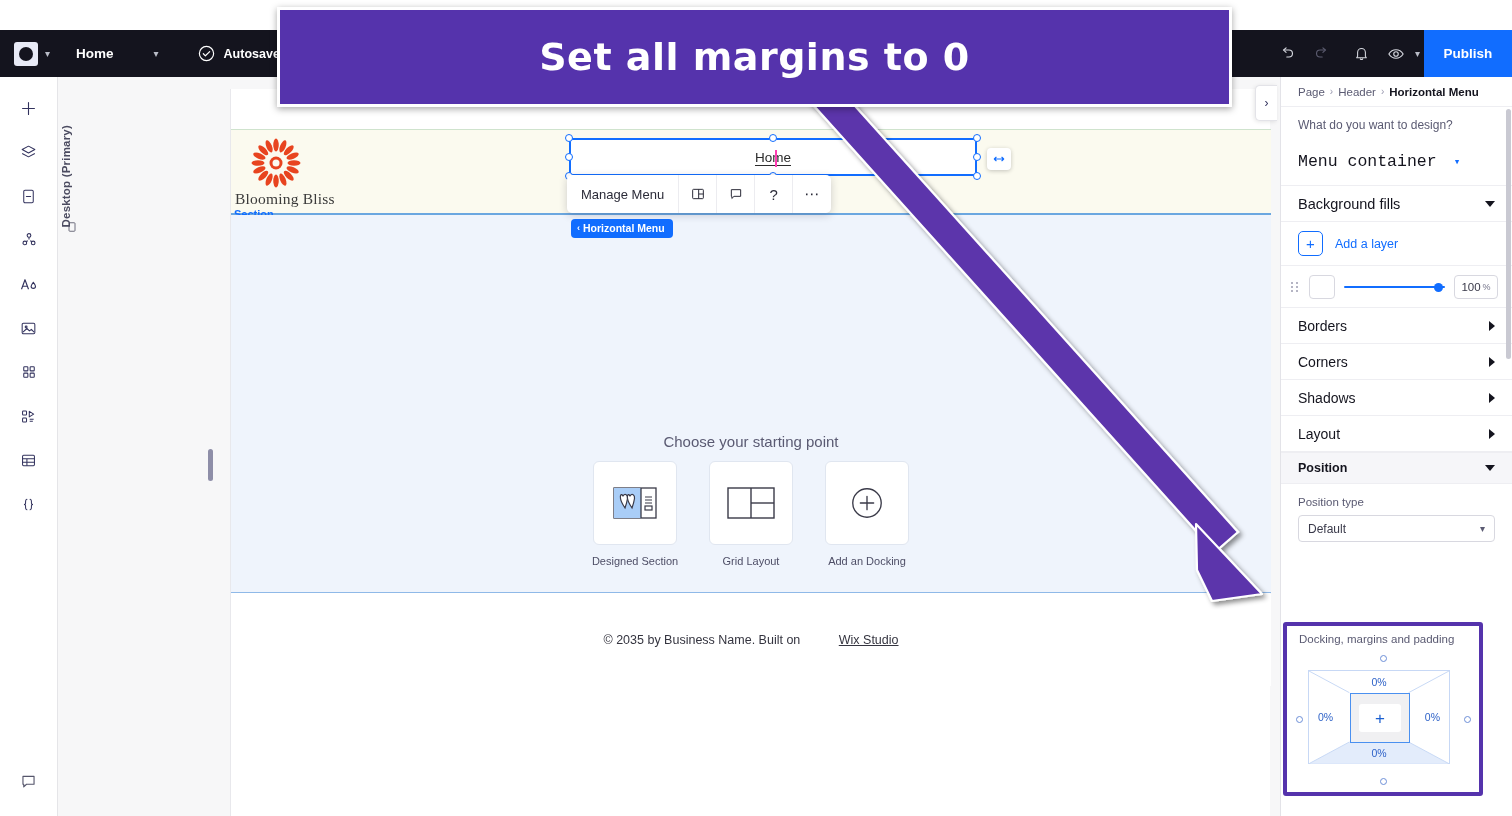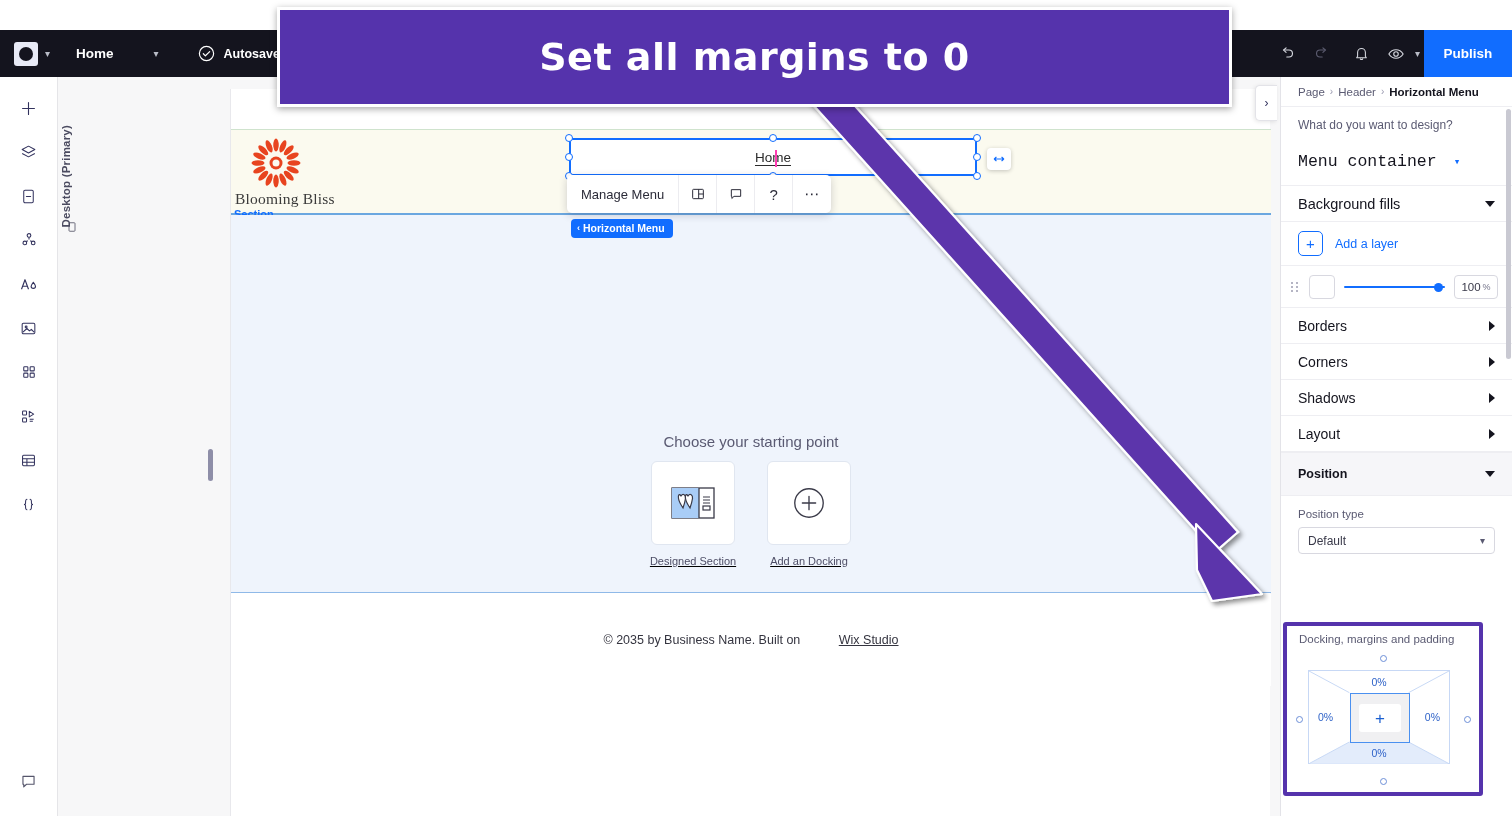--- a/index.html
+++ b/index.html
@@ -182,21 +182,21 @@
     display: flex; align-items: center; gap: 3px;
     z-index: 7;
   }
 
   .starting-title {
     position: absolute; left: 0; top: 218px; width: 1040px;
     text-align: center; font-size: 15px; color: #5a5a72;
   }
   .cards {
     position: absolute; left: 0; top: 246px; width: 1040px;
-    display: flex; justify-content: center; gap: 30px; text-decoration: underline;
+    display: flex; justify-content: center; gap: 30px;
   }
   .card-col { width: 86px; display: flex; flex-direction: column; align-items: center; }
   .card-box {
     width: 84px; height: 84px; background: #ffffff;
     border: 1px solid #e0e6f0; border-radius: 6px;
     display: flex; align-items: center; justify-content: center;
   }
   .card-label {
     margin-top: 10px; font-size: 11px; color: #4e4e66; white-space: nowrap;
   }
@@ -266,21 +266,21 @@
     font-size: 11.5px; color: #3a3a4a;
   }
   .pctbox .u { font-size: 9px; color: #74748a; }
   .css-row {
     height: 36px; padding: 0 17px; display: flex; align-items: center; justify-content: space-between;
     border-bottom: 1px solid #eeeef2;
   }
   .css-lbl { font-size: 11.5px; color: #5a5a72; }
   .css-link { font-size: 11.5px; color: #116dff; }
   .sec-head {
-    height: 44px; padding: 0 17px; background: #f6f6f9;
+    height: 32px; padding: 0 17px; background: #f6f6f9;
     display: flex; align-items: center; justify-content: space-between;
     border-top: 1px solid #eeeef2; border-bottom: 1px solid #eeeef2;
     font-size: 12.5px; font-weight: bold; color: #14141e;
   }
   .pos-type { padding: 12px 17px 14px 17px; }
   .pos-type-lbl { font-size: 11.5px; color: #5a5a72; margin-bottom: 7px; }
   .pos-select {
     height: 27px; border: 1px solid #d8d8e0; border-radius: 4px;
     display: flex; align-items: center; justify-content: space-between;
     padding: 0 9px; font-size: 12px; color: #3a3a4a;
@@ -545,20 +545,30 @@
                 <path d="M17 9c2-3 5-1 4.5 2.5S19 21 19 21s-4-6-4.5-9.5S15 6 17 9z" fill="#ffffff" stroke="#3a3a48" stroke-width="1.2"></path>
                 <path d="M32 10h7M32 13h7M32 16h7" stroke="#3a3a48" stroke-width="1.2"></path>
                 <rect x="32" y="19" width="7" height="4" fill="none" stroke="#3a3a48" stroke-width="1.2"></rect>
                 <line x1="28" y1="1" x2="28" y2="31" stroke="#3a3a48" stroke-width="1.3"></line>
               </svg>
             </div>
             <div class="card-label">Designed Section</div>
           </div>
           <div class="card-col">
             <div class="card-box">
+              <svg width="48" height="32" viewBox="0 0 48 32" fill="none" stroke="#3a3a48" stroke-width="1.4">
+                <rect x="1" y="1" width="46" height="30"></rect>
+                <line x1="24" y1="1" x2="24" y2="31"></line>
+                <line x1="24" y1="16" x2="47" y2="16"></line>
+              </svg>
+            </div>
+            <div class="card-label">Grid Layout</div>
+          </div>
+          <div class="card-col">
+            <div class="card-box">
               <svg width="38" height="38" viewBox="0 0 40 40" fill="none" stroke="#3a3a48" stroke-width="1.4" stroke-linecap="round">
                 <circle cx="20" cy="20" r="15"></circle>
                   <path d="M20 13v14M13 20h14"></path>
               </svg>
             </div>
             <div class="card-label">Add an Docking</div>
           </div>
         </div>
       </div>
 

